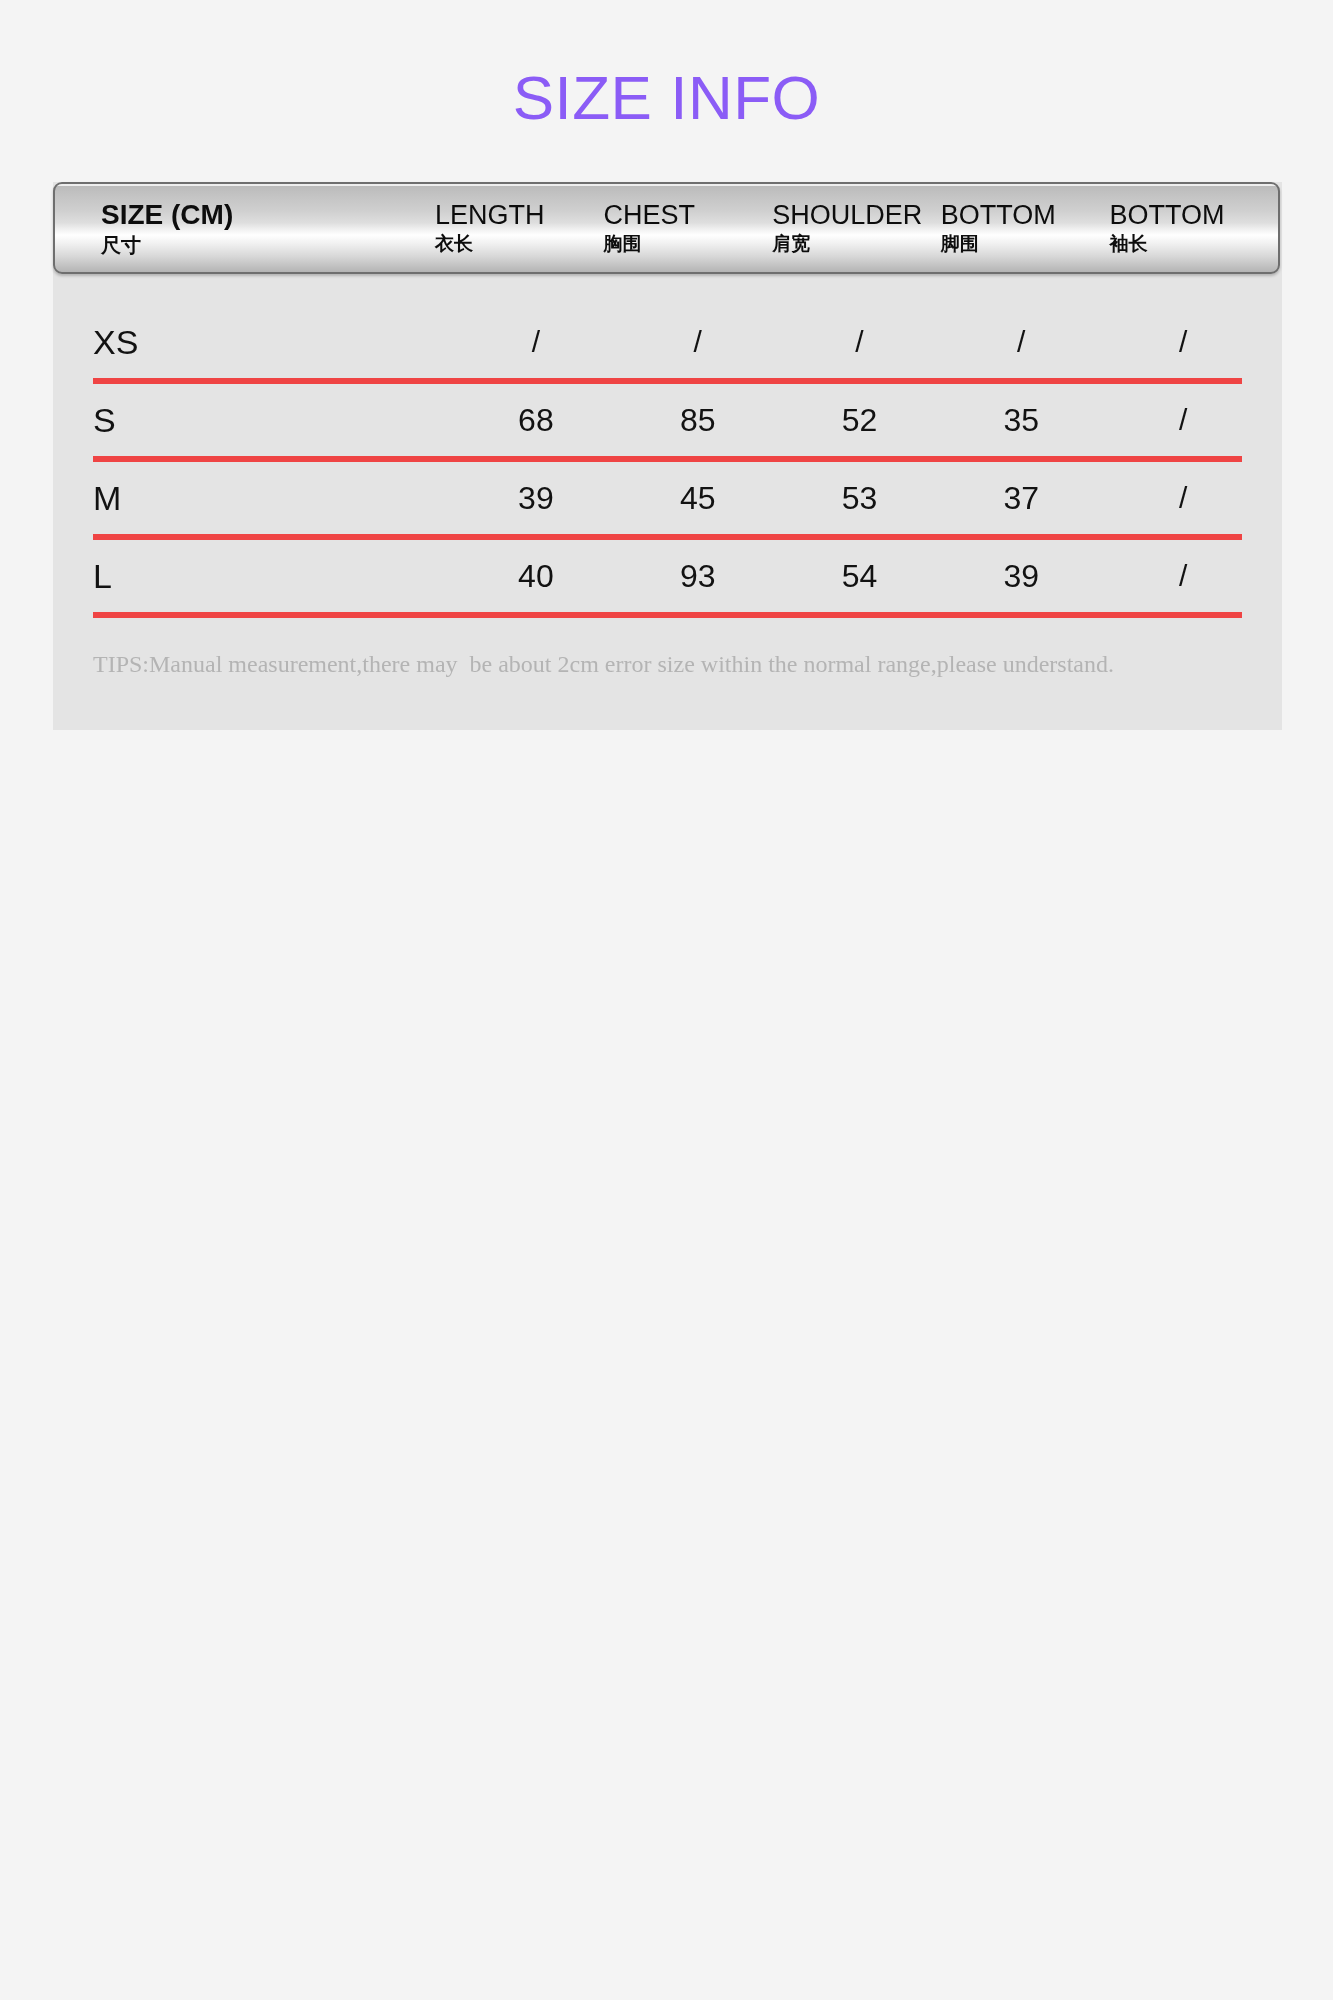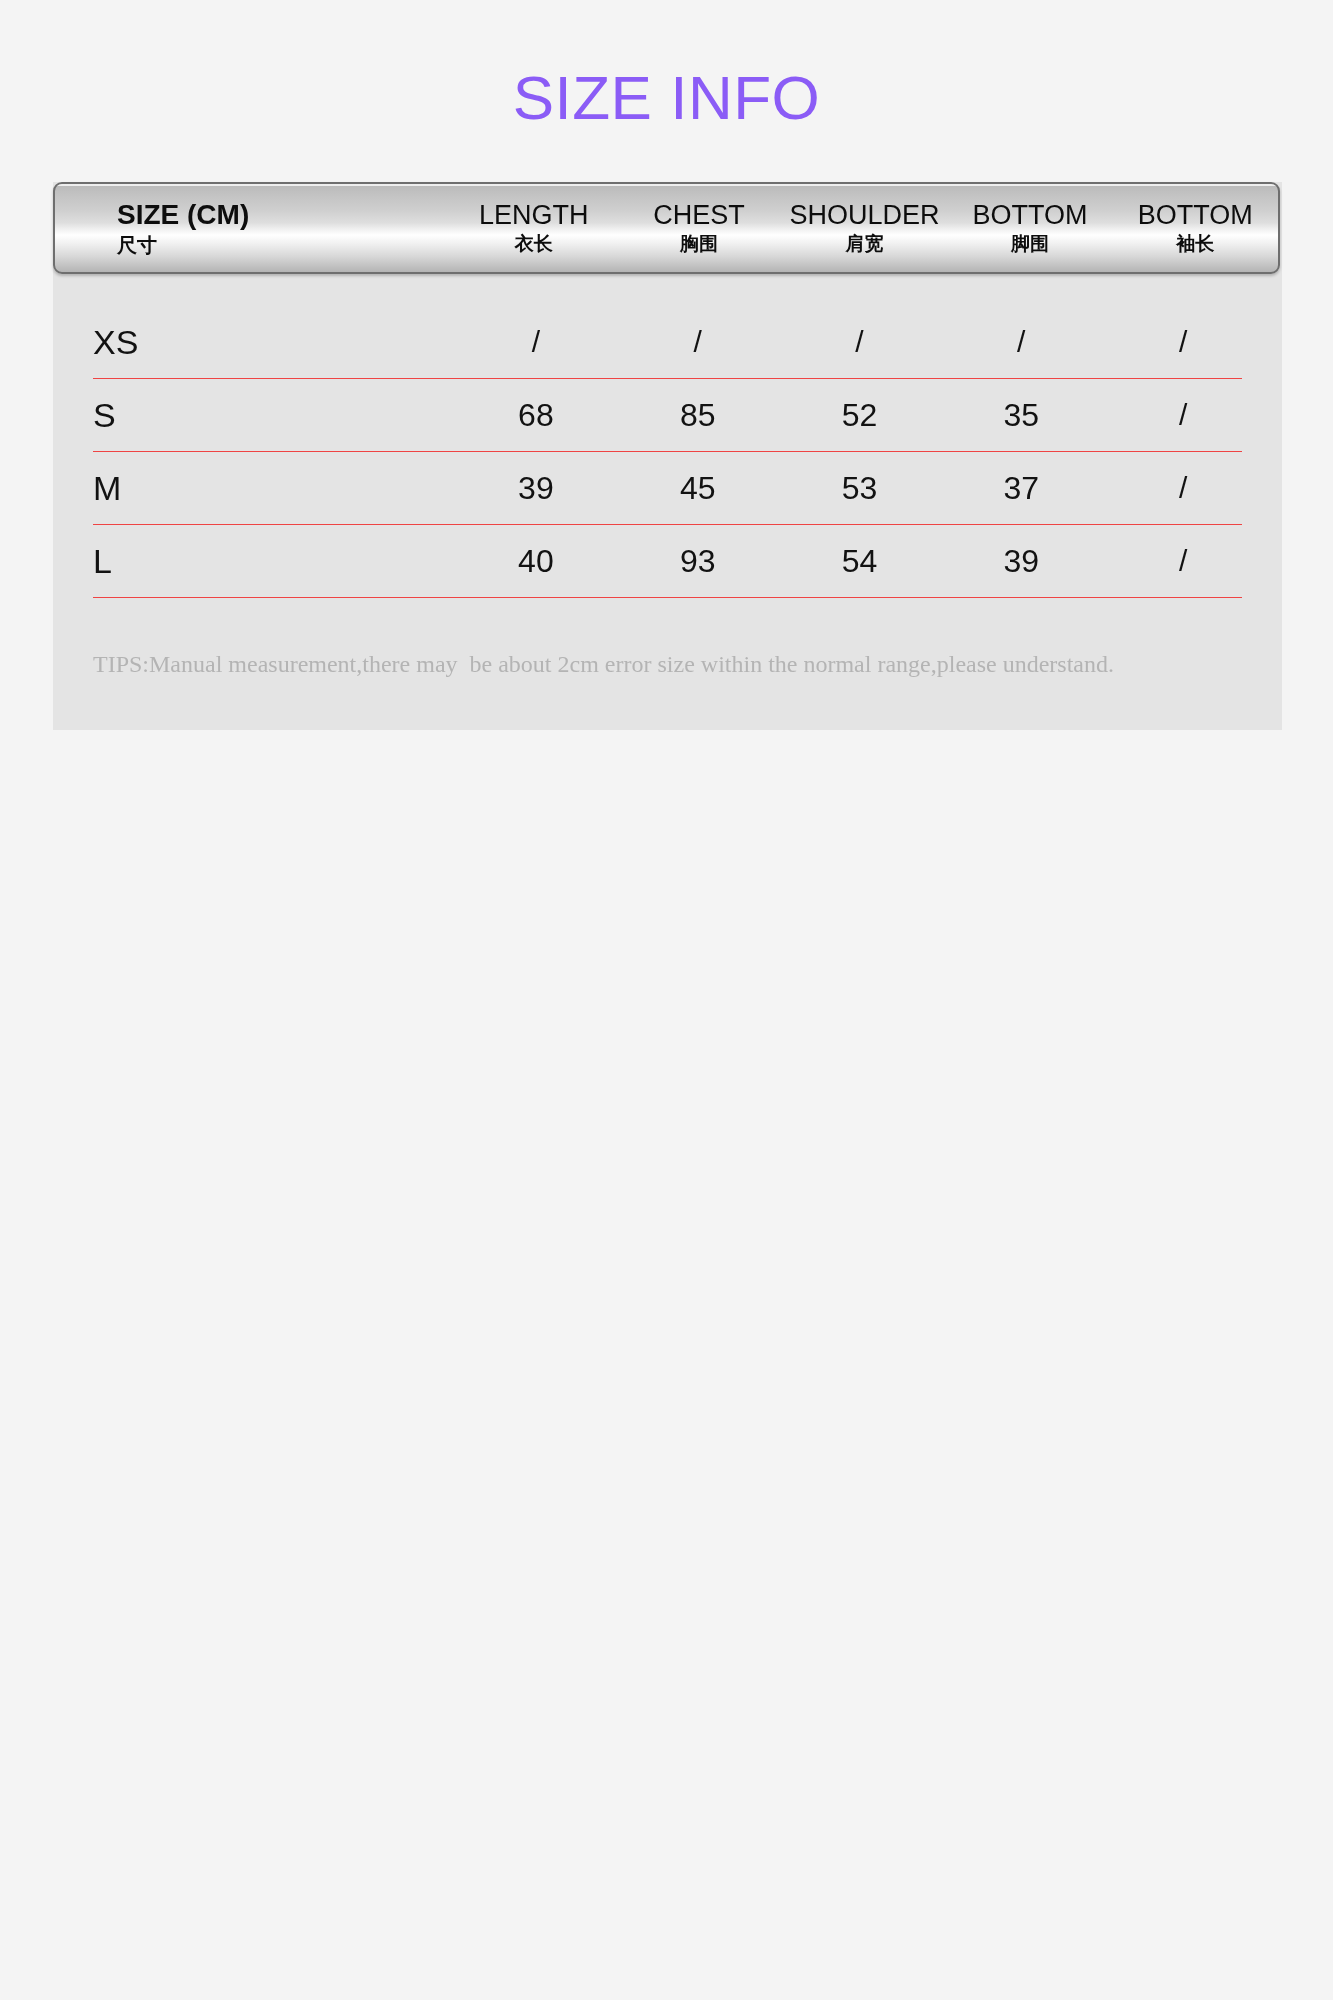--- a/index.html
+++ b/index.html
@@ -105,51 +105,50 @@
     font-weight: 700;
     white-space: nowrap;
   }
 
   .hdr-cell.size-label {
     flex: 0 0 380px;
     text-align: left;
     align-items: flex-start;
     padding-left: 46px;
     box-sizing: border-box;
-    margin-left: 16px;
   }
   .hdr-cell.size-label .en {
     font-size: 28px;
     font-weight: 700;
     line-height: 34px;
   }
   .hdr-cell.size-label .cn {
     font-size: 20px;
     font-weight: 700;
     line-height: 26px;
   }
 
   .hdr-cell.measure {
     flex: 1 1 0;
-    align-items: center;
+    align-items: flex-start;
   }
 
   
   .rows {
     position: absolute;
     left: 53px;
     top: 274px;
     width: 1229px;
   }
   .data-row {
     display: flex;
     align-items: center;
     height: 72px;
     margin: 0 40px;
-    border-bottom: 1px solid #ef4444;
+    border-bottom: 6px solid #ef4444;
     gap: 44px;
   }
   .data-row.first { margin-top: 32px; }
 
   .cell {
     text-align: center;
     color: #121212;
     font-size: 32px;
     line-height: 36px;
     white-space: nowrap;

